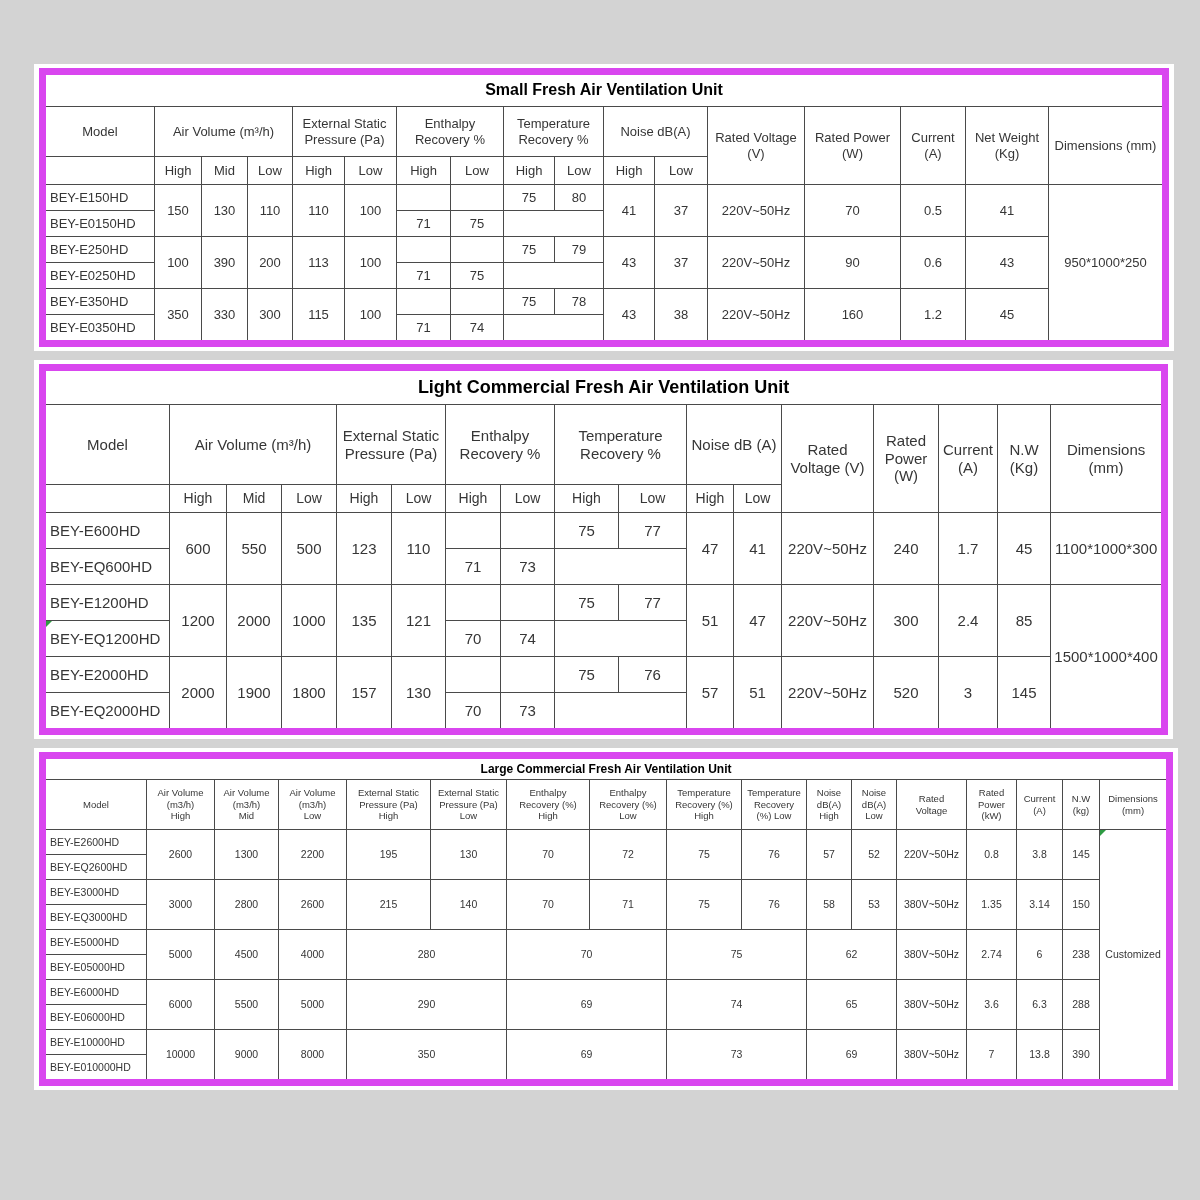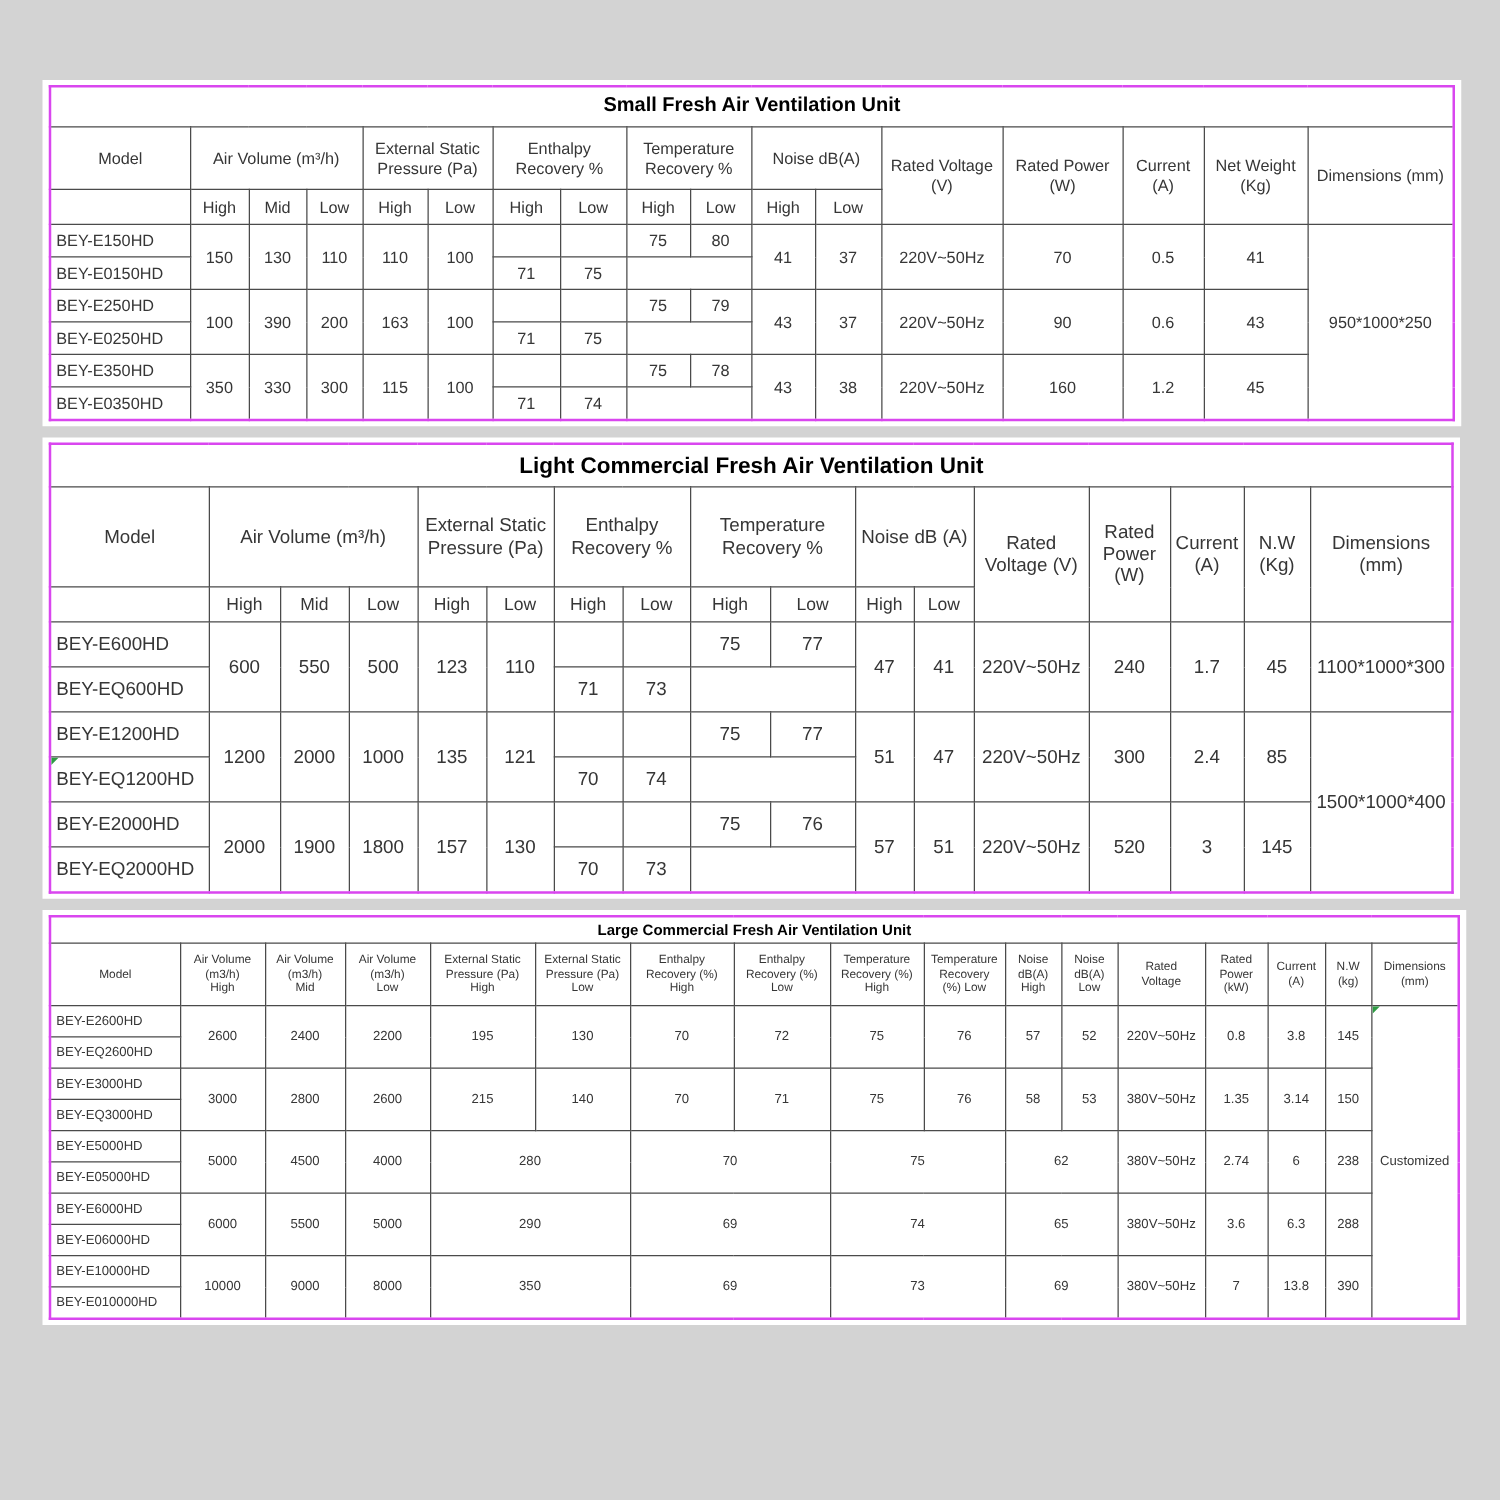--- a/index.html
+++ b/index.html
@@ -16,21 +16,21 @@
     margin-left:34px;
   }
   .sheet1{margin-top:64px;}
   .sheet2{margin-top:9px;}
   .sheet3{margin-top:9px;}
   table{
     border-collapse:collapse;
     table-layout:fixed;
     background:#fff;
   }
-  .grid{border:2px solid #d946ef;}
+  .grid{border:7px solid #d946ef;}
   td{
     border:1px solid #4a4a4a;
     text-align:center;
     vertical-align:middle;
     color:#363636;
     padding:0 2px;
     overflow:hidden;
     line-height:1.18;
   }
   td.title{
@@ -147,21 +147,21 @@
     <td>71</td>
     <td>75</td>
     <td colspan="2"></td>
   </tr>
 
   <tr class="dr">
     <td class="mcell">BEY-E250HD</td>
     <td rowspan="2">100</td>
     <td rowspan="2">390</td>
     <td rowspan="2">200</td>
-    <td rowspan="2">163</td>
+    <td rowspan="2">113</td>
     <td rowspan="2">100</td>
     <td></td>
     <td></td>
     <td>75</td>
     <td>79</td>
     <td rowspan="2">43</td>
     <td rowspan="2">37</td>
     <td rowspan="2">220V~50Hz</td>
     <td rowspan="2">90</td>
     <td rowspan="2">0.6</td>
@@ -404,21 +404,21 @@
 (A)</td>
     <td class="pre">N.W
 (kg)</td>
     <td class="pre">Dimensions
 (mm)</td>
   </tr>
 
   <tr class="dr">
     <td class="mcell">BEY-E2600HD</td>
     <td rowspan="2">2600</td>
-    <td rowspan="2">2400</td>
+    <td rowspan="2">1300</td>
     <td rowspan="2">2200</td>
     <td rowspan="2">195</td>
     <td rowspan="2">130</td>
     <td rowspan="2">70</td>
     <td rowspan="2">72</td>
     <td rowspan="2">75</td>
     <td rowspan="2">76</td>
     <td rowspan="2">57</td>
     <td rowspan="2">52</td>
     <td rowspan="2">220V~50Hz</td>

